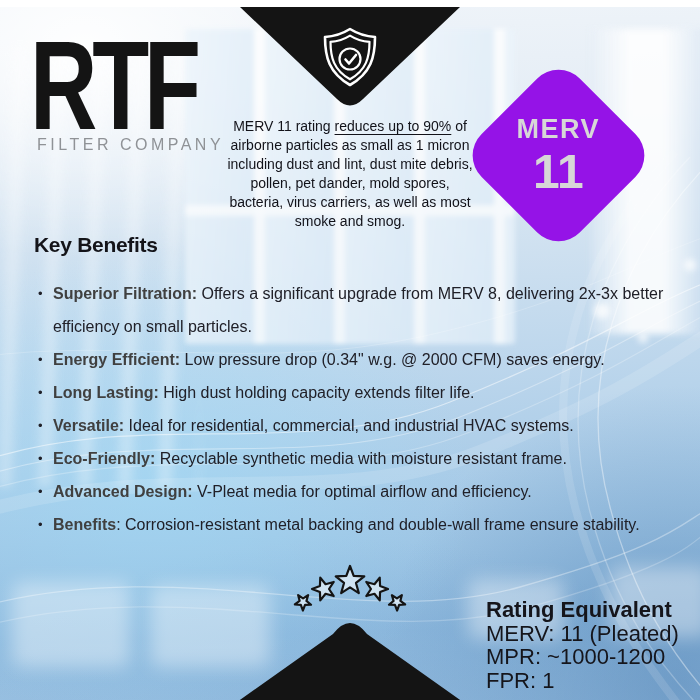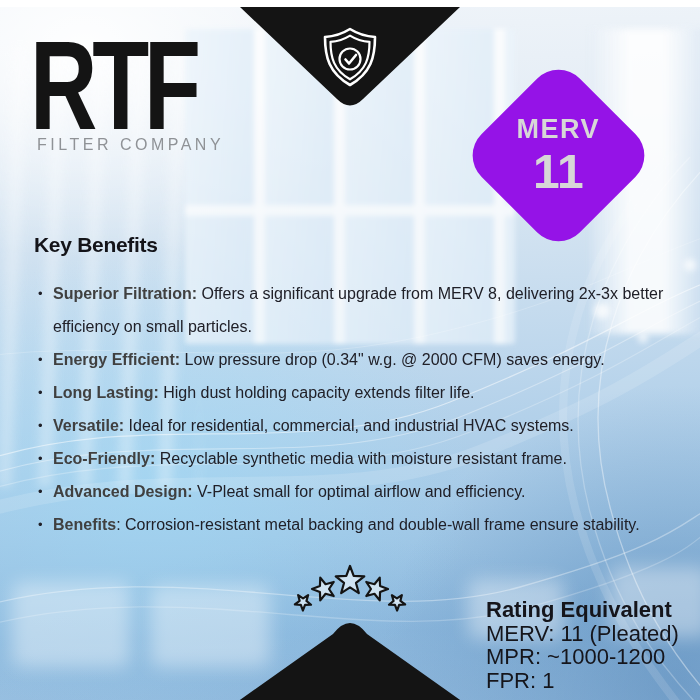--- a/index.html
+++ b/index.html
@@ -101,36 +101,37 @@
   <svg class="pennant" width="230" height="115" viewBox="0 0 230 115">
     <path d="M5,0 L225,0 L128,92 Q115,105 102,92 Z" fill="#141414"></path>
     <g stroke="#ffffff" fill="none" stroke-width="2.6" stroke-linecap="round" stroke-linejoin="round" transform="translate(115,52)">
       <path d="M0,-30 C-8,-25 -17,-22.5 -25,-22 C-25,-2 -21,14 0,26 C21,14 25,-2 25,-22 C17,-22.5 8,-25 0,-30 Z"></path>
       <path d="M0,-23.4 C-6.2,-19.5 -13.3,-17.6 -19.5,-17.2 C-19.5,-1.6 -16.4,10.9 0,20.3 C16.4,10.9 19.5,-1.6 19.5,-17.2 C13.3,-17.6 6.2,-19.5 0,-23.4 Z" stroke-width="2.2"></path>
       <circle cx="0" cy="0" r="10.5" stroke-width="2.2"></circle>
       <path d="M-4.5,.5 L-1,4.5 L6,-4"></path>
     </g>
   </svg>
 
+  <p class="intro"><span>MERV 11 rating </span><span class="u">reduces up to 90%</span><span> of airborne particles as small as 1 micron including dust and lint, dust mite debris, pollen, pet dander, mold spores, bacteria, virus carriers, as well as most smoke and smog.</span></p>
 
   <div class="diamond" style="background: rgb(149, 19, 231);">
     <div class="diamond-inner">
       <div class="badge-merv">MERV</div>
       <div class="badge-num">11</div>
     </div>
   </div>
 
   <h2 class="kb-title">Key Benefits</h2>
   <ul class="benefits">
     <li><span class="b">Superior Filtration: </span><span>Offers a significant upgrade from MERV 8, delivering 2x-3x better efficiency on small particles.</span></li>
     <li><span class="b">Energy Efficient: </span><span>Low pressure drop (0.34" w.g. @ 2000 CFM) saves energy.</span></li>
     <li><span class="b">Long Lasting: </span><span>High dust holding capacity extends filter life.</span></li>
     <li><span class="b">Versatile: </span><span>Ideal for residential, commercial, and industrial HVAC systems.</span></li>
     <li><span class="b">Eco-Friendly: </span><span>Recyclable synthetic media with moisture resistant frame.</span></li>
-    <li><span class="b">Advanced Design: </span><span>V-Pleat small for optimal airflow and efficiency.</span></li>
+    <li><span class="b">Advanced Design: </span><span>V-Pleat media for optimal airflow and efficiency.</span></li>
     <li><span class="b">Benefits</span><span>: Corrosion-resistant metal backing and double-wall frame ensure stability.</span></li>
   </ul>
 
   <svg class="mountain" width="240" height="148" viewBox="0 0 240 148">
     <defs>
       <path id="star" d="M0,-10 L2.47,-3.4 L9.51,-3.09 L3.99,1.3 L5.88,8.09 L0,4.2 L-5.88,8.09 L-3.99,1.3 L-9.51,-3.09 L-2.47,-3.4 Z" vector-effect="non-scaling-stroke"></path>
     </defs>
     <g stroke="#141414" stroke-width="2.2" fill="rgba(255,255,255,.55)" stroke-linejoin="round">
       <use href="#star" transform="translate(73,43) rotate(-35) scale(.85)"></use>
       <use href="#star" transform="translate(94,30) rotate(-18) scale(1.2)"></use>

